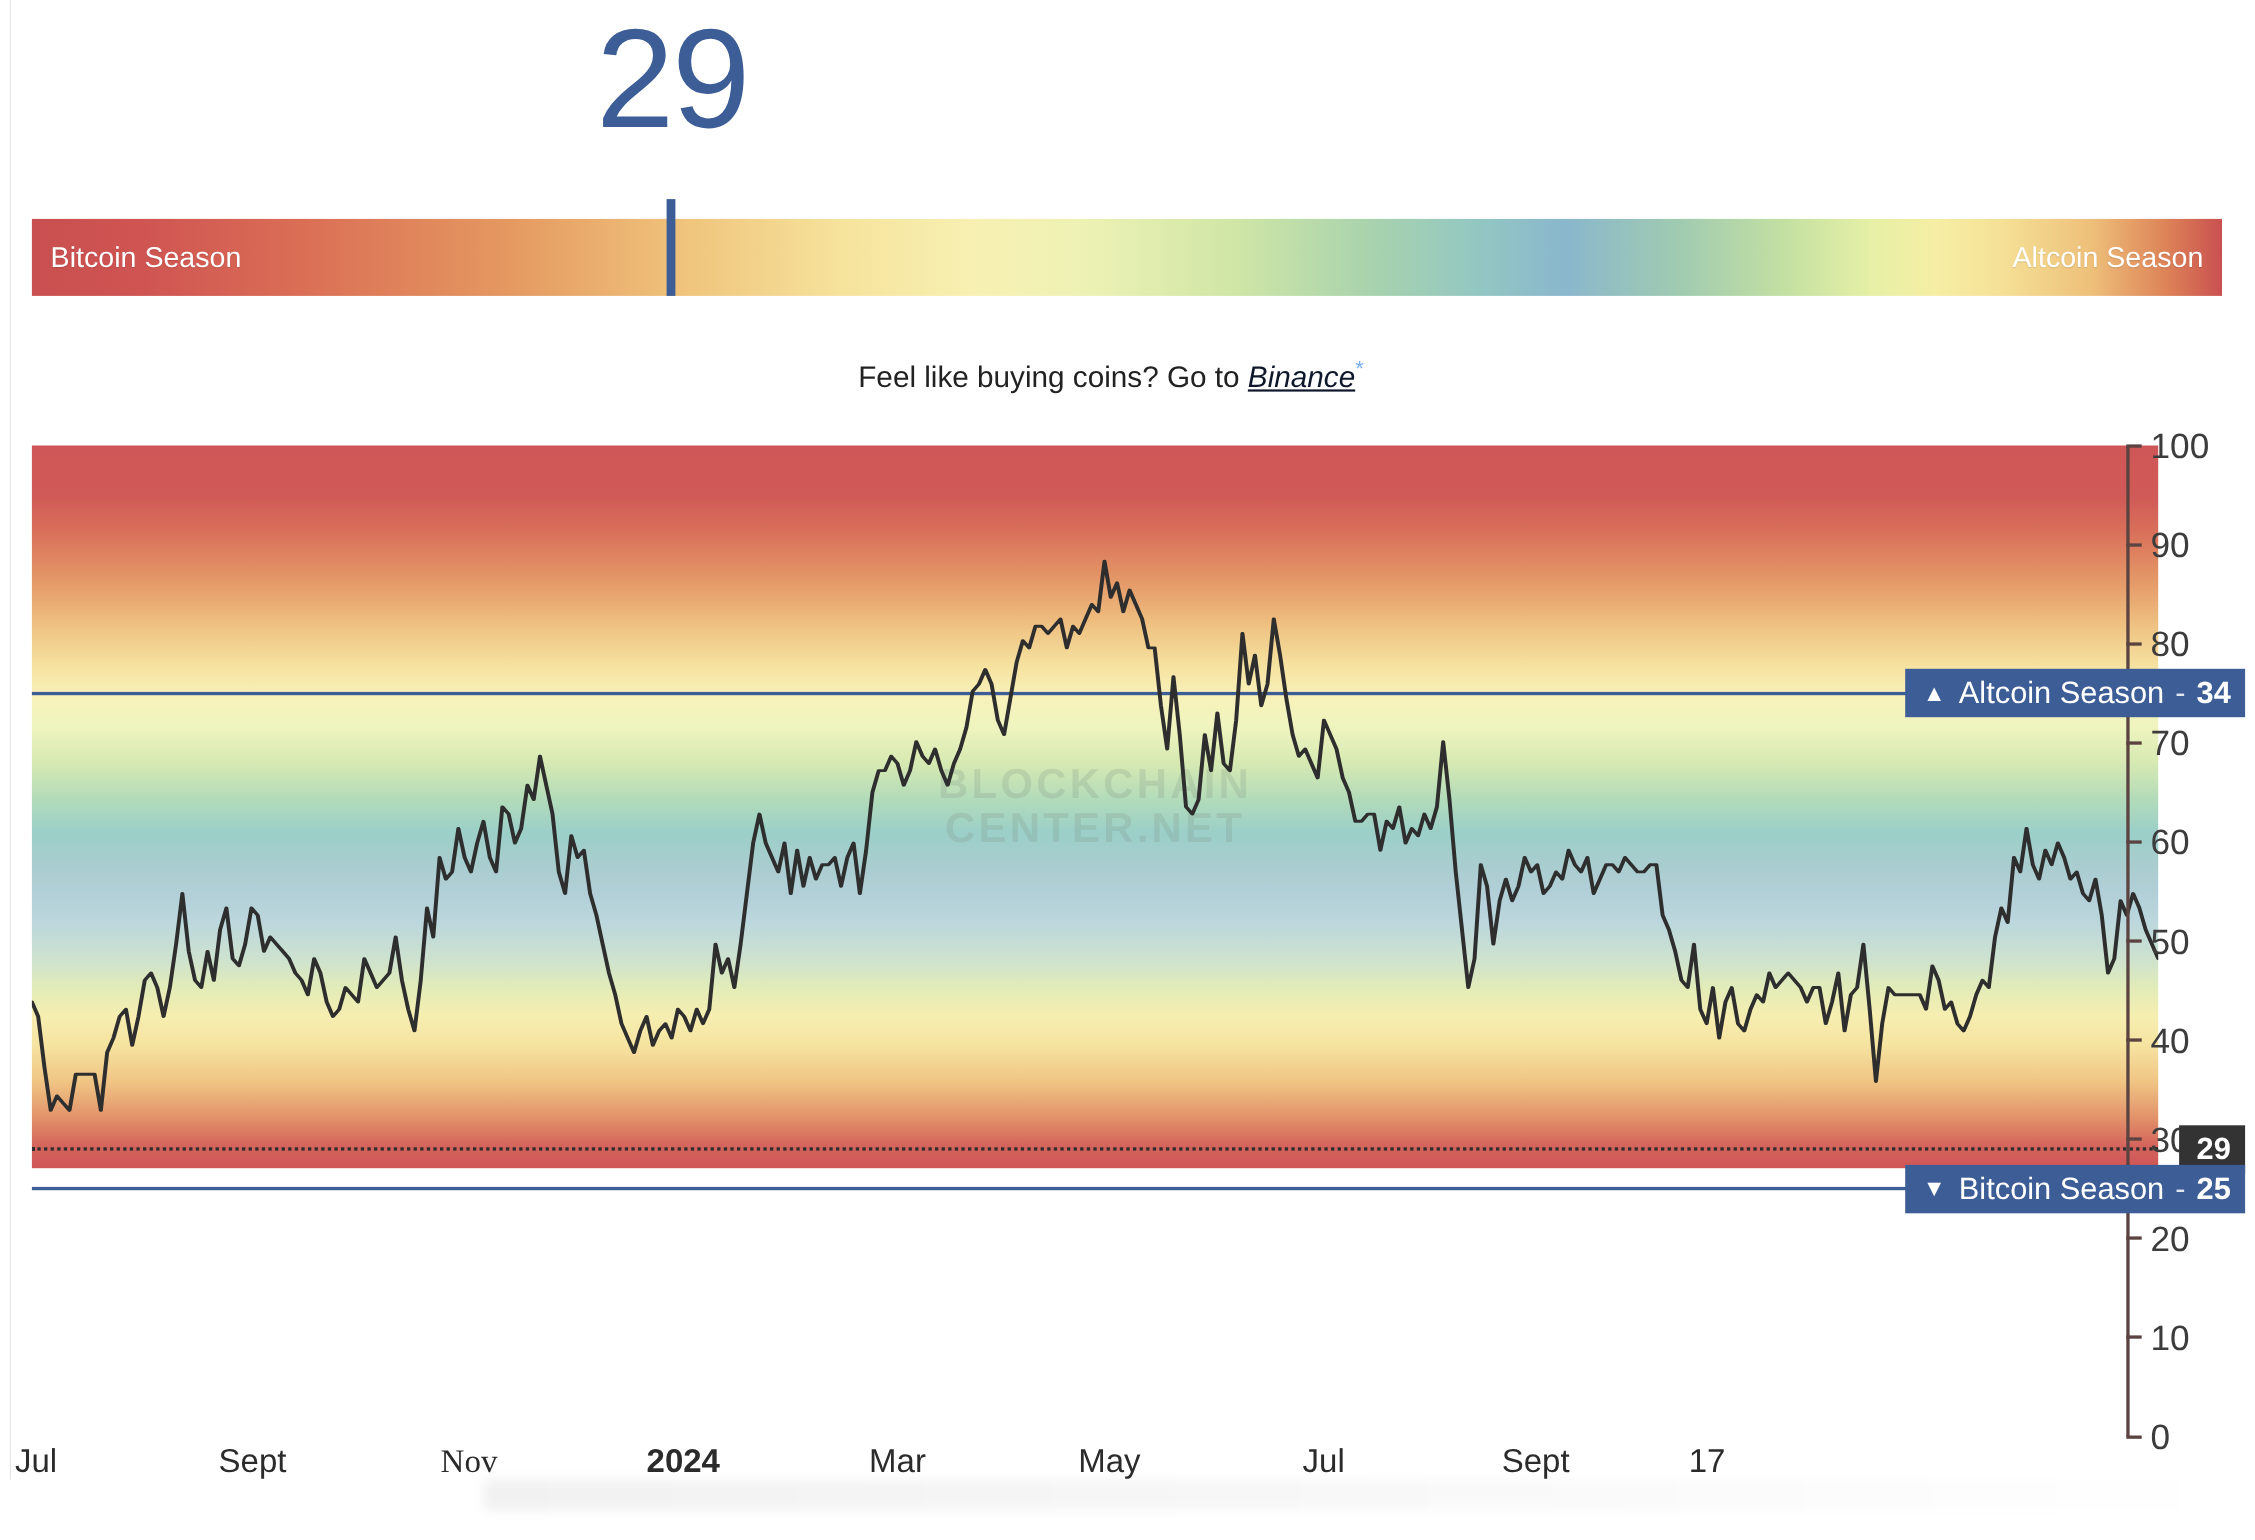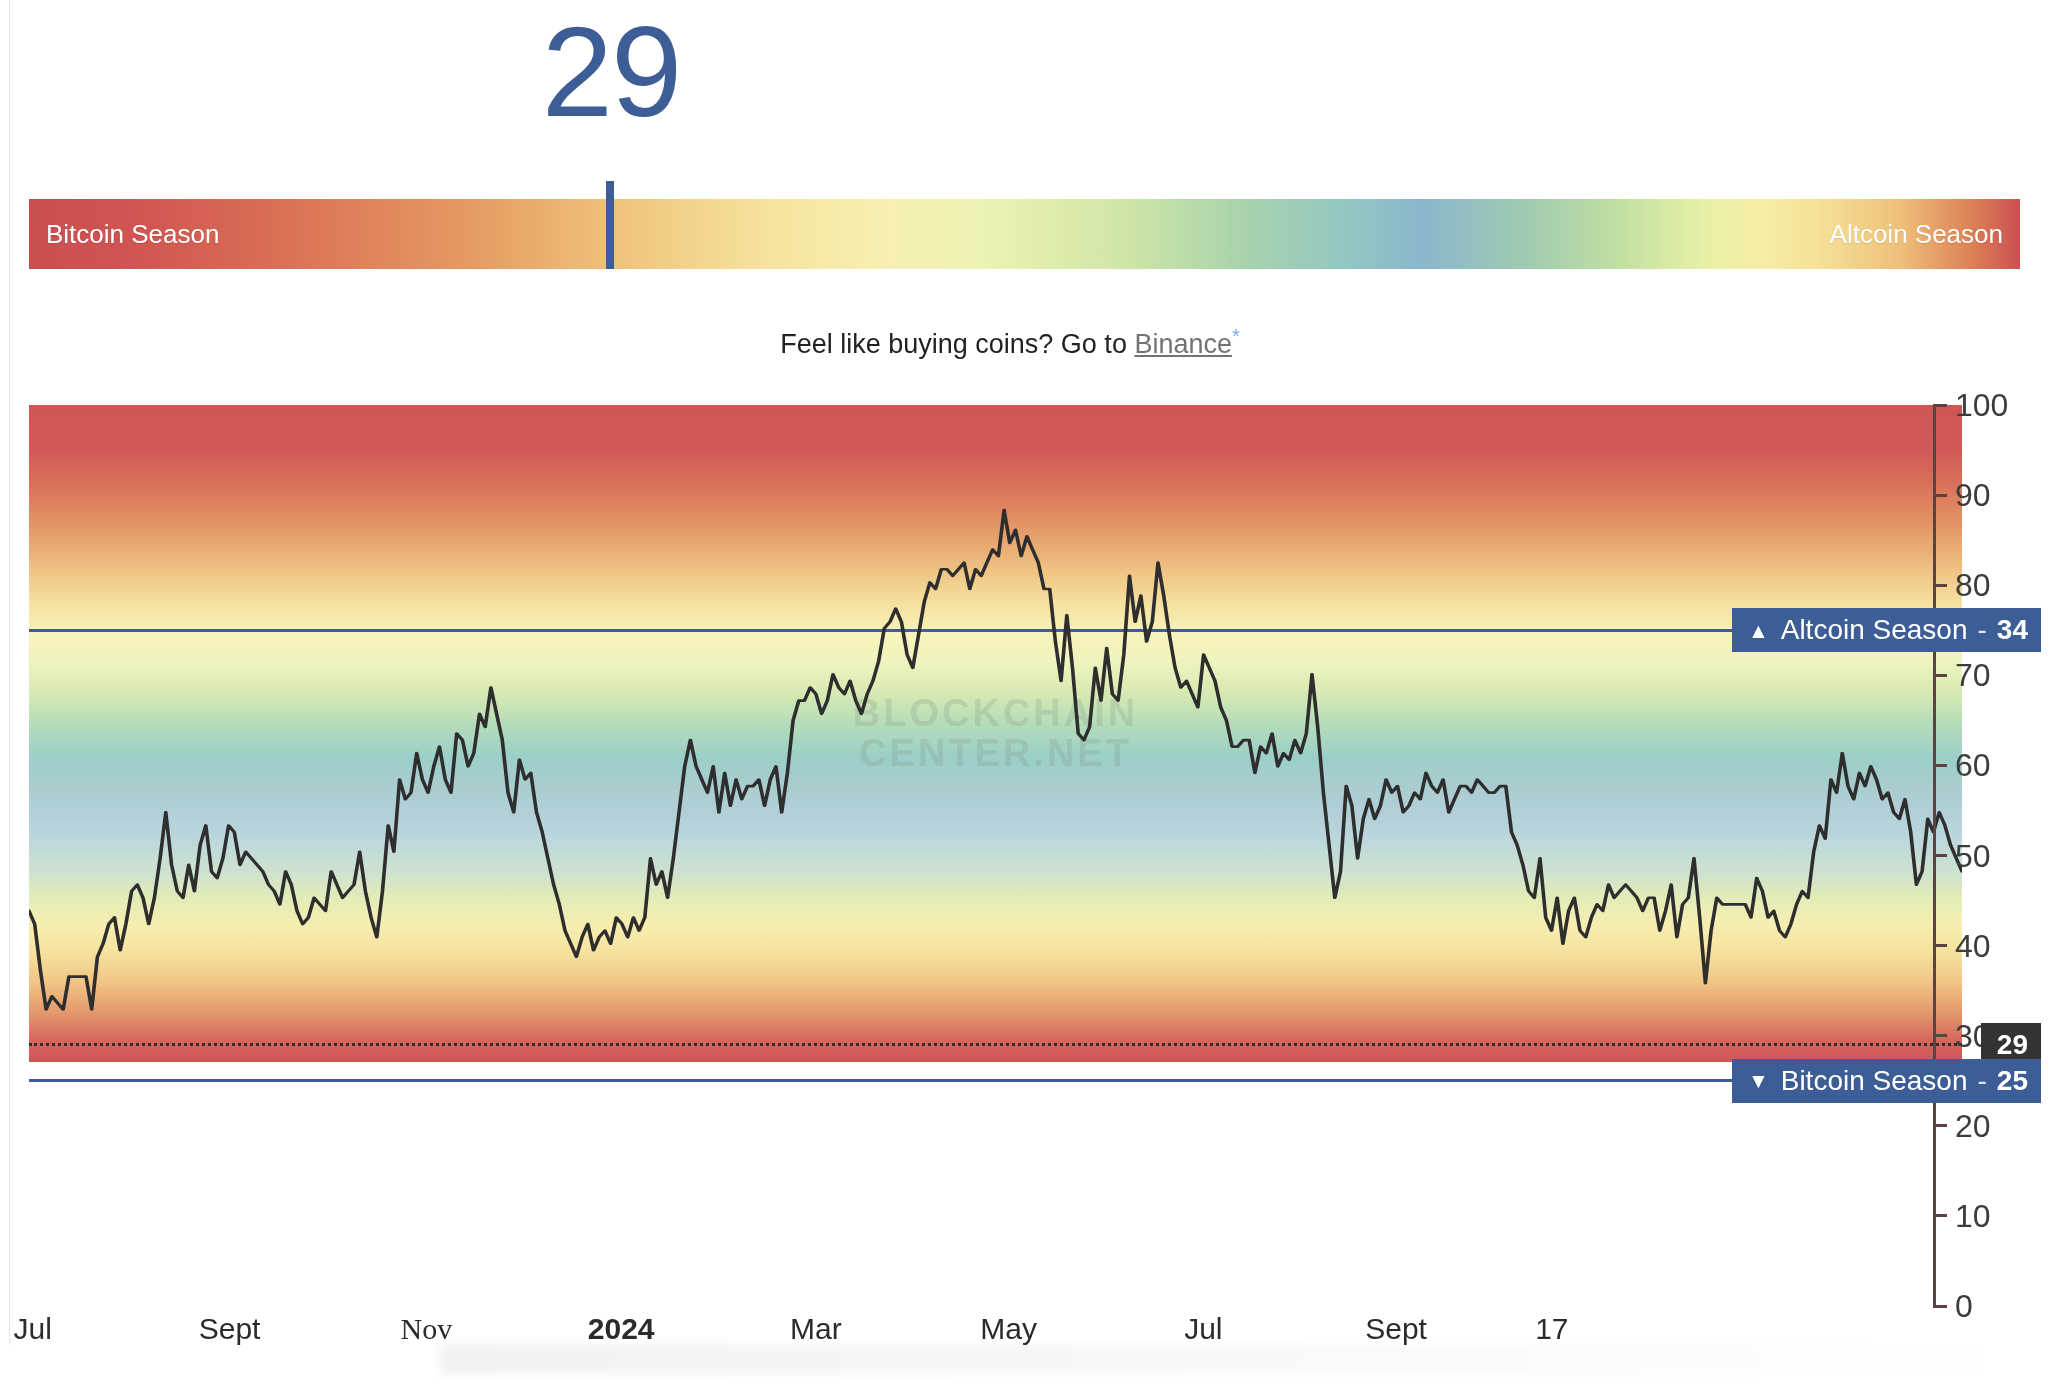--- a/index.html
+++ b/index.html
@@ -70,21 +70,21 @@
   .season-marker {
     position:absolute; left:605px; top:-18px; width:8px; height:88px;
     background:#3c5d96;
   }
 
   
   .promo {
     position:absolute; left:0; top:325px; width:2020px;
     text-align:center; font-size:27px; color:#222; white-space:nowrap;
   }
-  .promo a { color:#737373; text-decoration:underline; }
+  .promo a { color:#0f172a; text-decoration:underline;font-style:italic; }
   .promo sup.star { color:#7aaef0; font-size:20px; vertical-align:super; }
 
   
   .chart-wrap { position:absolute; left:29px; top:405px; width:1933px; height:657px; }
   .plot {
     position:absolute; left:0; top:0; width:100%; height:100%;
     background: linear-gradient(to bottom,
       #cf5656 0%,
       #d05a57 7%,
       #d9705a 12%,

